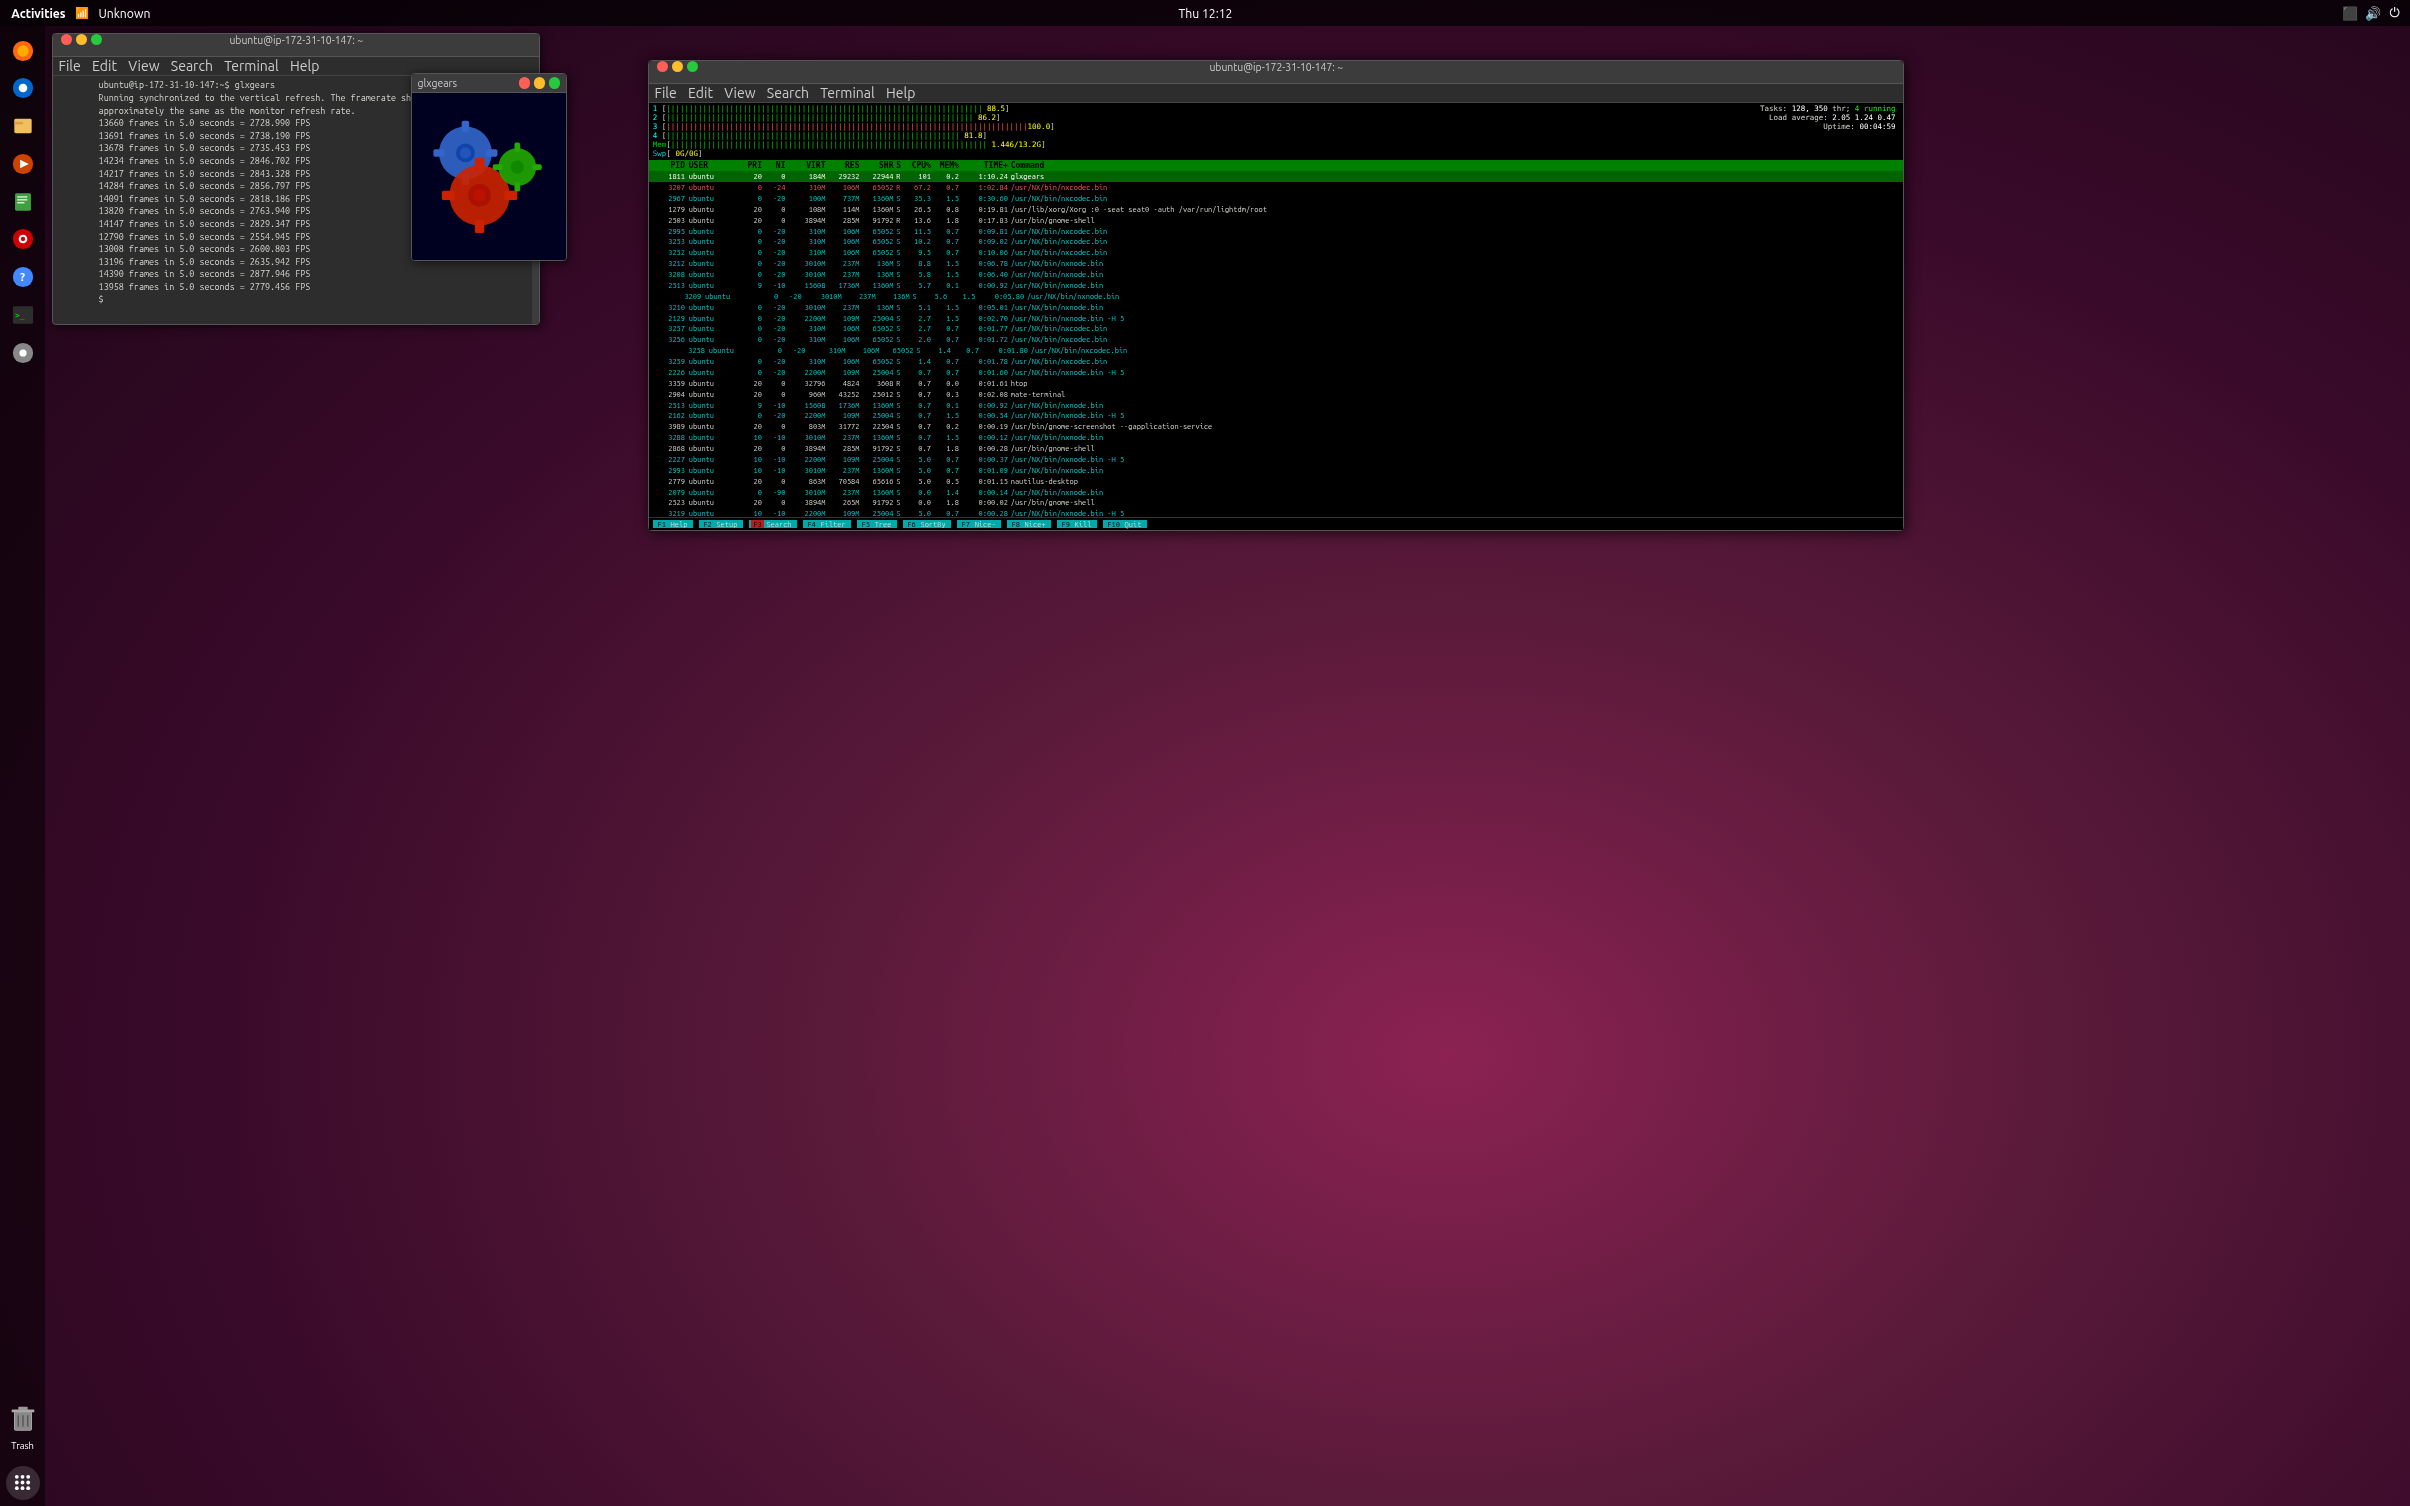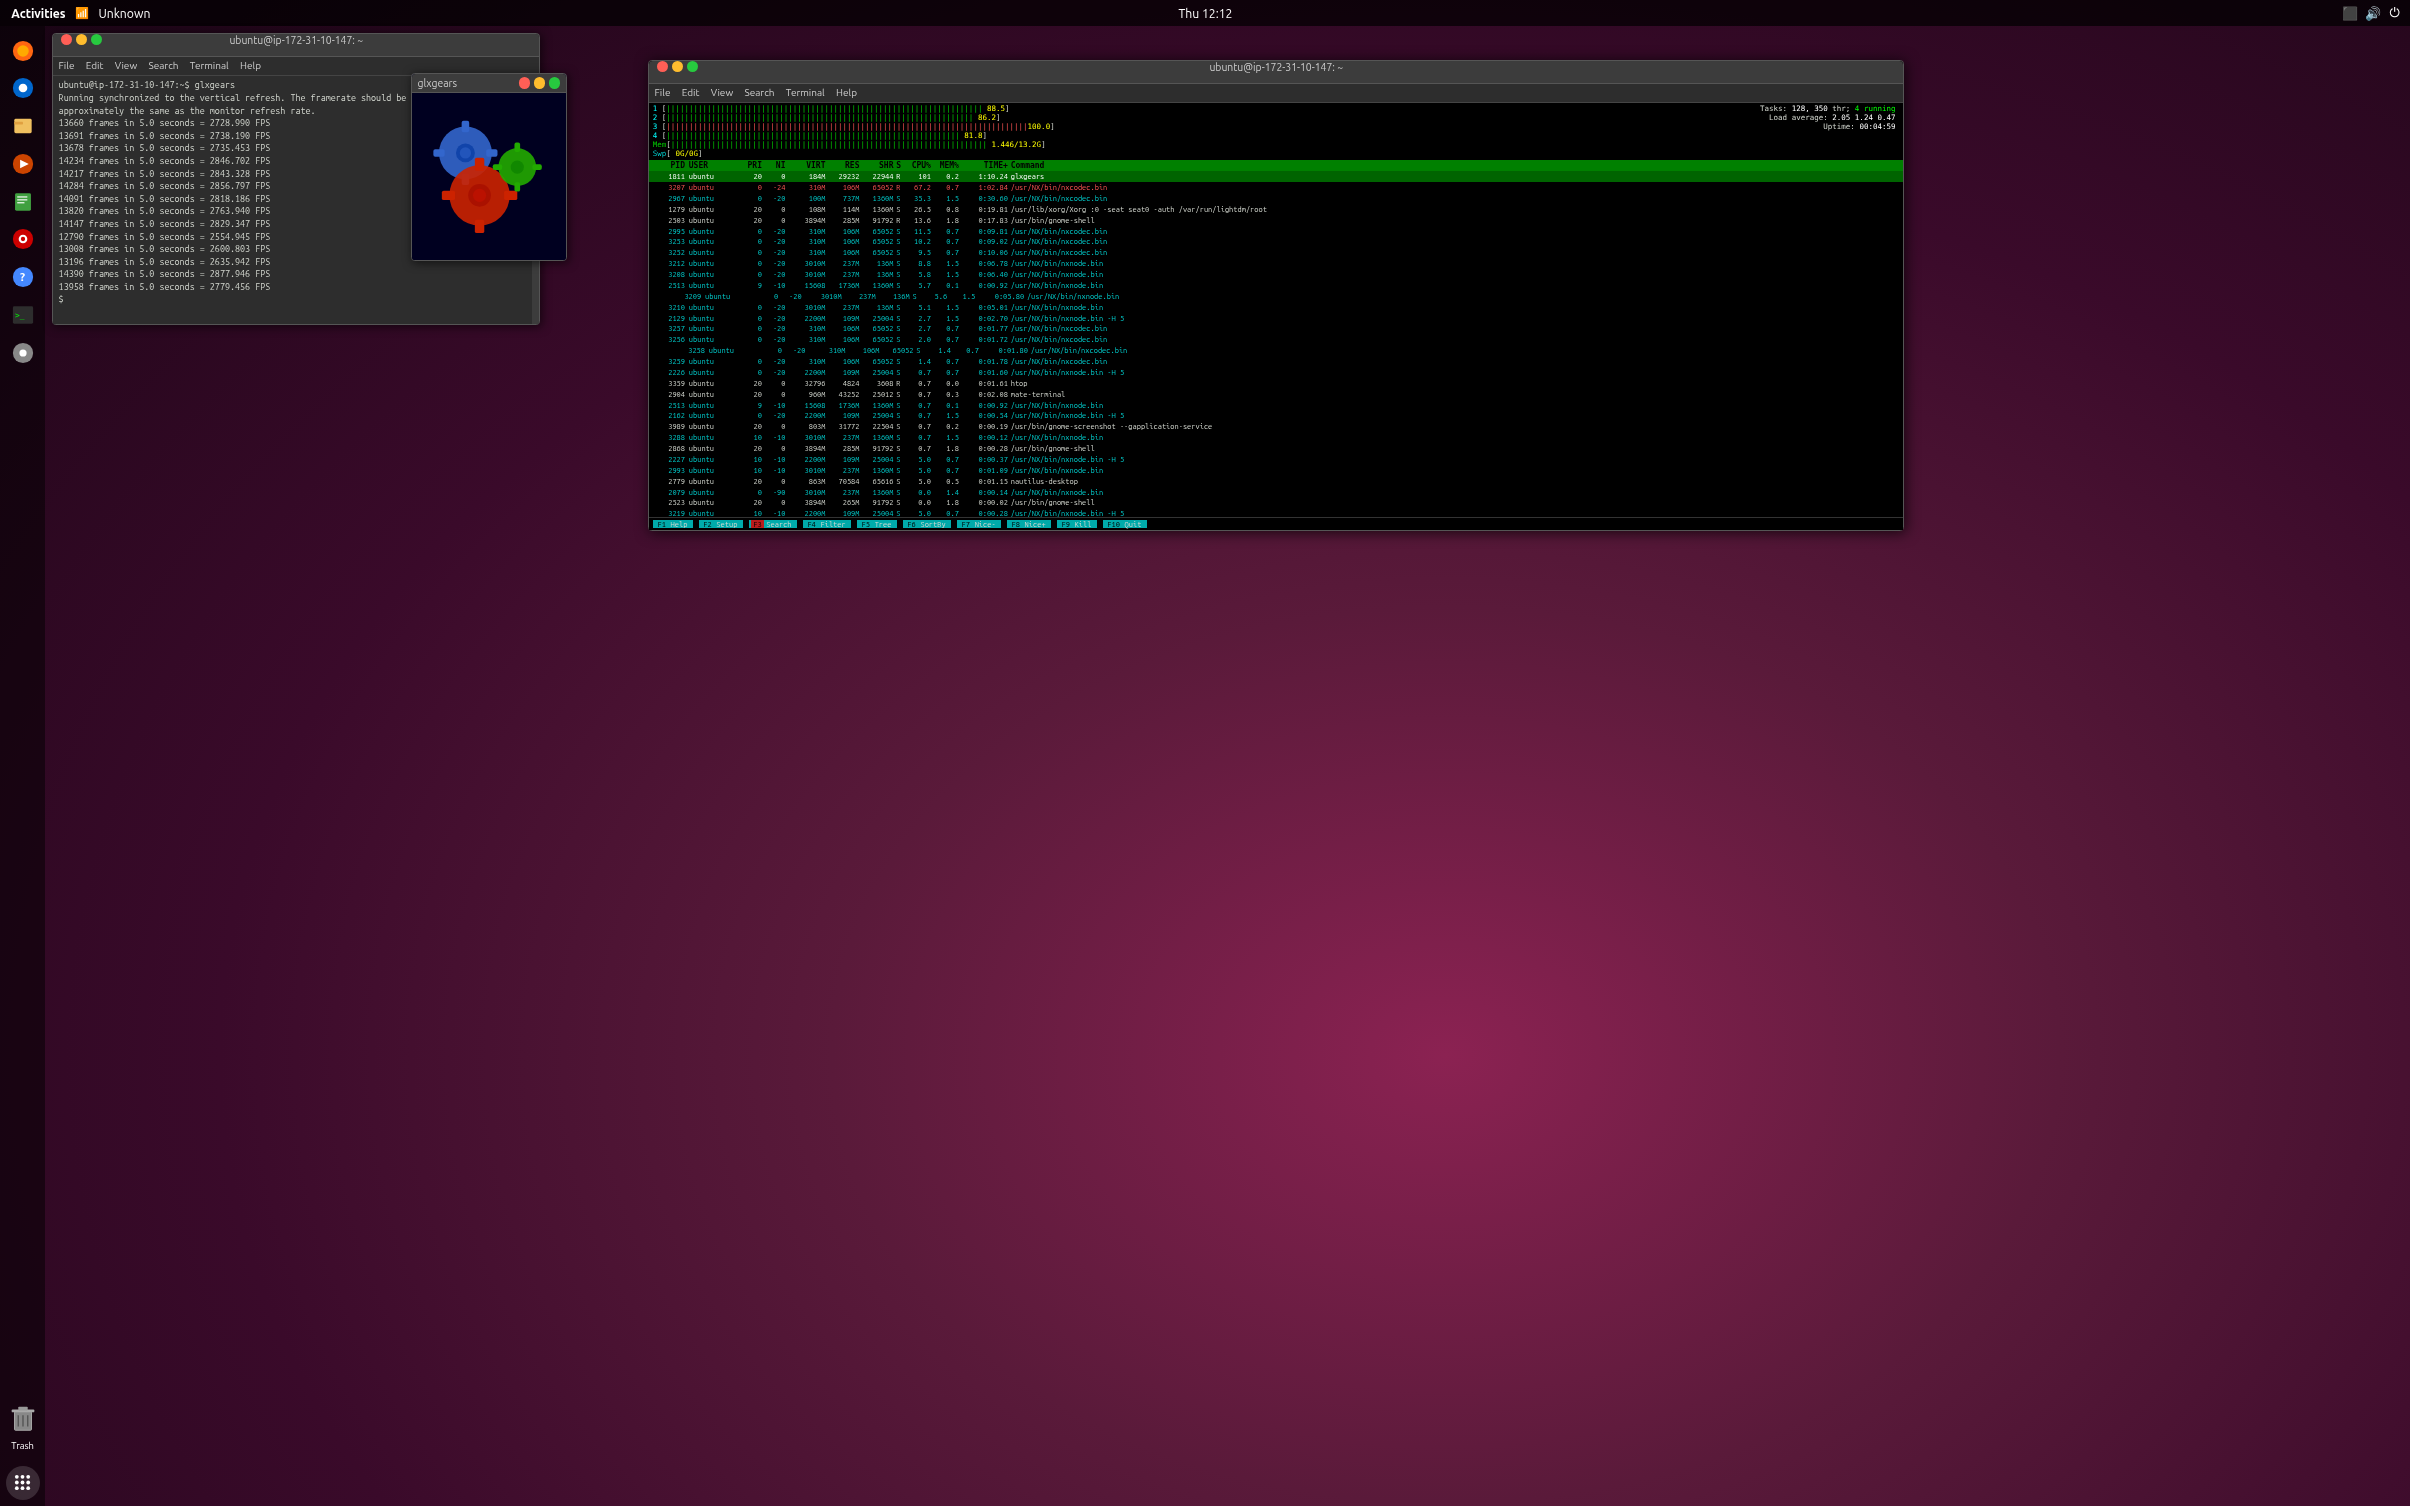--- a/index.html
+++ b/index.html
@@ -127,32 +127,33 @@
       background: #2d2d2d;
       height: 19px;
       display: flex;
       align-items: center;
       padding: 0 5.6px;
       gap: 11.3px;
       border-bottom: 0.9px solid #444;
     }
     .terminal-menu span {
       color: #ccc;
-      font-size: 10px;
+      font-size: 14px;
       font-family: 'Ubuntu', sans-serif;
       cursor: pointer;
     }
     .terminal-body {
       flex: 1;
       background: #2d2d2d;
       color: #d3d7cf;
       font-size: 9px;
       padding: 3.8px 5.6px;
       overflow: hidden;
       line-height: 1.4;
+      margin-left: 40px;
     }
     .scrollbar-area {
       position: absolute;
       right: 0;
       top: 41px;
       width: 7.5px;
       height: calc(100% - 41px);
       background: #3c3c3c;
     }
     .scrollbar-thumb {

